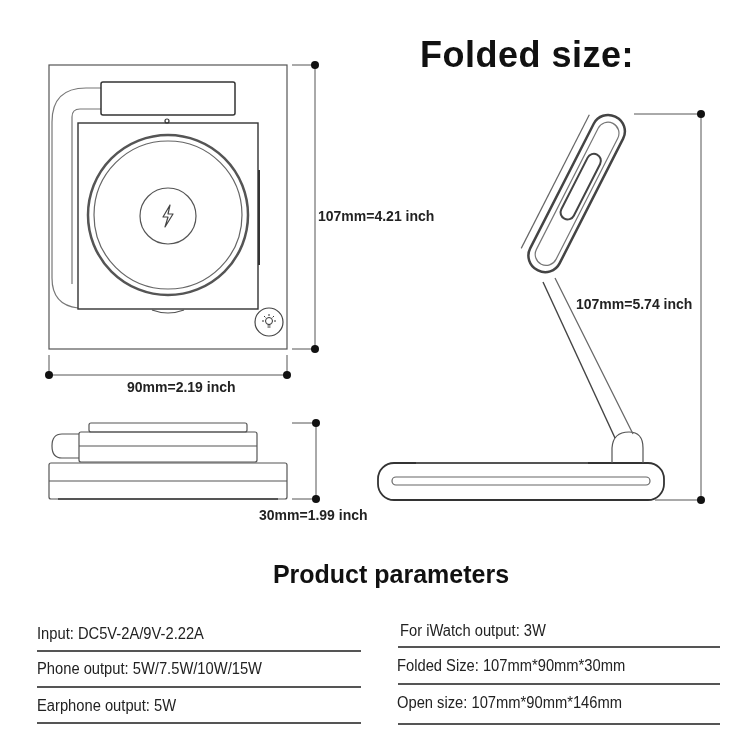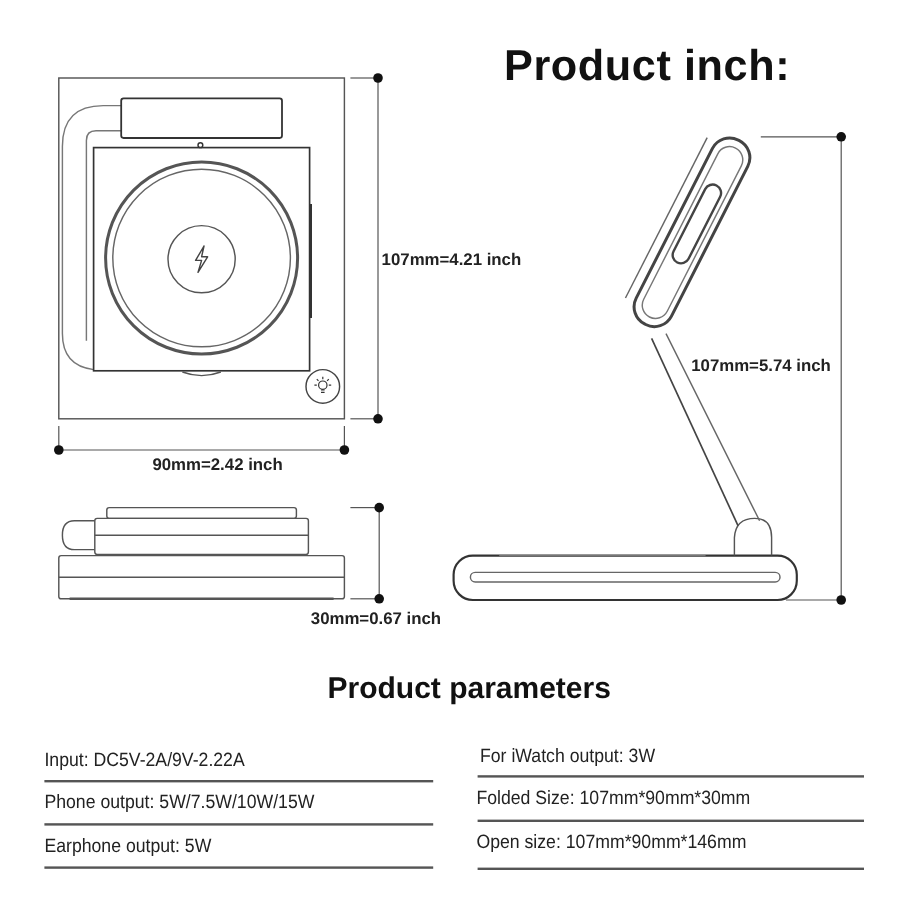--- a/index.html
+++ b/index.html
@@ -24,21 +24,21 @@
     .param {
       position: absolute; font-size: 16px; color: #222;
       font-family: "Liberation Sans", sans-serif; white-space: nowrap;
       transform: scaleX(0.92); transform-origin: left center;
     }
     .rule { position: absolute; height: 2px; background: #555; }
   </style>
 </head>
 <body>
 
-<div class="title">Product inch:</div>
+<div class="title">Folded size:</div>
 
 <svg class="drawing" width="750" height="540" viewBox="0 0 750 540">
   <g fill="none" stroke="#444" stroke-width="1.2">
 
     <g>
       <rect x="49" y="65" width="238" height="284" stroke="#555"></rect>
 
       <path d="M101 88 L86 88 Q52 88 52 122 L52 278 Q52 305 78 308" stroke="#777"></path>
       <path d="M101 109 L80 109 Q72 109 72 117 L72 284" stroke="#777"></path>
 
@@ -131,23 +131,23 @@
     <line x1="8.5" y1="15" x2="11.5" y2="15"></line>
     <line x1="10" y1="2" x2="10" y2="4"></line>
     <line x1="3" y1="9" x2="5" y2="9"></line>
     <line x1="15" y1="9" x2="17" y2="9"></line>
     <line x1="5" y1="4" x2="6.4" y2="5.4"></line>
     <line x1="15" y1="4" x2="13.6" y2="5.4"></line>
   </g>
 </svg>
 
 <div class="dim-label" style="left:318px; top:208px;">107mm=4.21 inch</div>
-<div class="dim-label" style="left:127px; top:379px;">90mm=2.42 inch</div>
+<div class="dim-label" style="left:127px; top:379px;">90mm=2.19 inch</div>
 <div class="dim-label" style="left:576px; top:296px;">107mm=5.74 inch</div>
-<div class="dim-label" style="left:259px; top:507px;">30mm=0.67 inch</div>
+<div class="dim-label" style="left:259px; top:507px;">30mm=1.99 inch</div>
 
 <div class="params-title">Product parameters</div>
 
 <div class="param" style="left:37px; top:625px;">Input: DC5V-2A/9V-2.22A</div>
 <div class="rule" style="left:37px; top:650px; width:324px;"></div>
 <div class="param" style="left:37px; top:660px;">Phone output: 5W/7.5W/10W/15W</div>
 <div class="rule" style="left:37px; top:686px; width:324px;"></div>
 <div class="param" style="left:37px; top:697px;">Earphone output: 5W</div>
 <div class="rule" style="left:37px; top:722px; width:324px;"></div>
 

